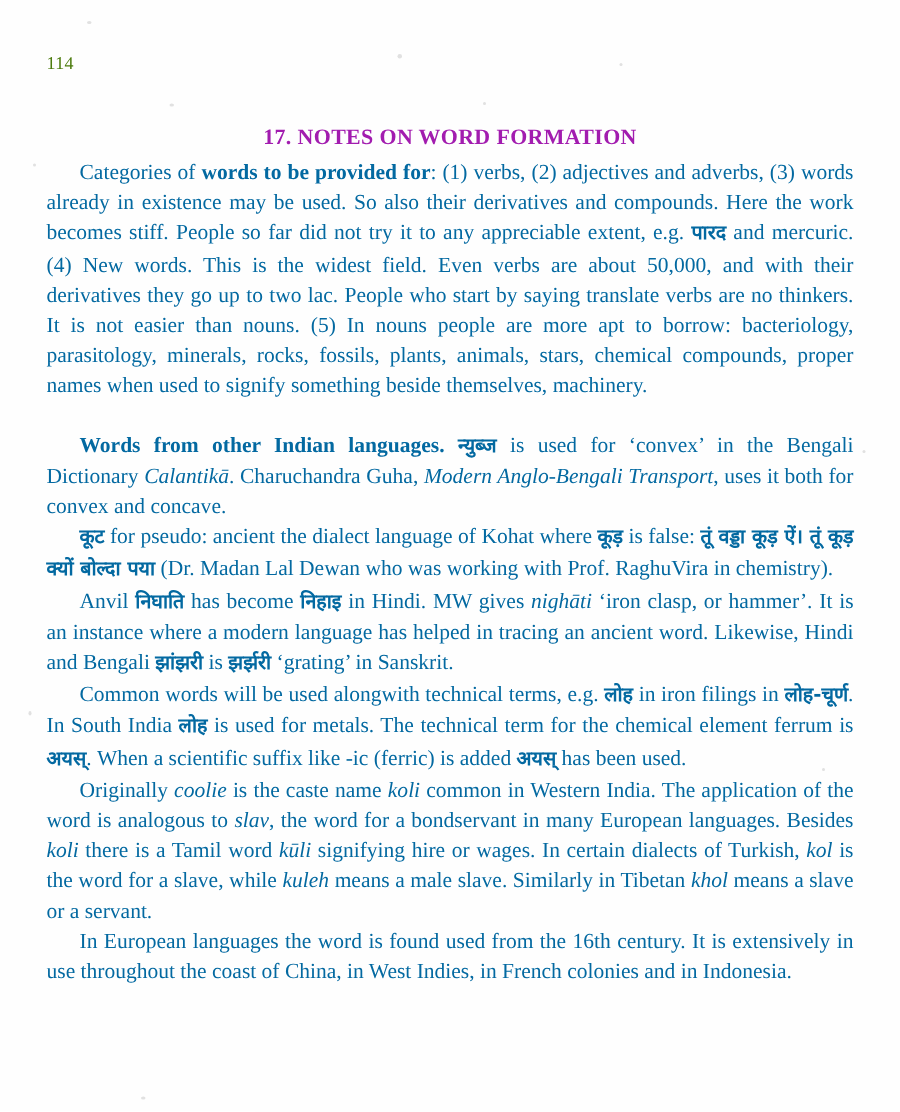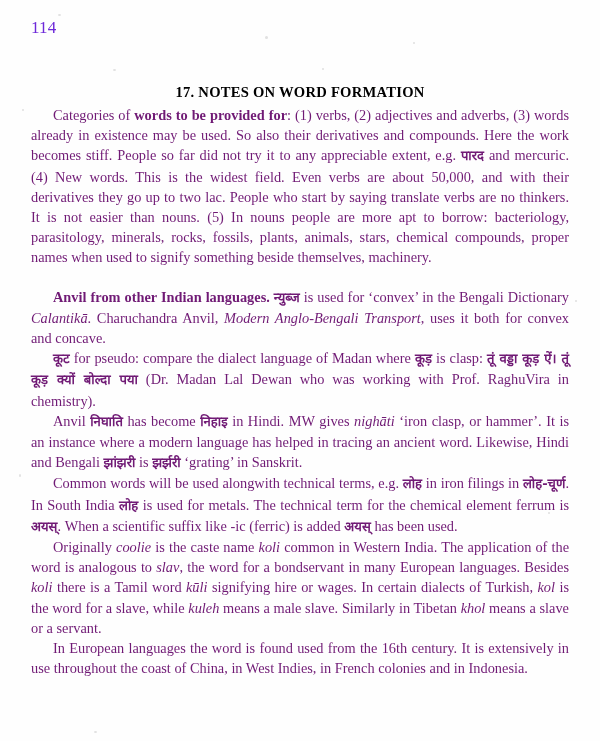--- a/index.html
+++ b/index.html
@@ -19,53 +19,53 @@
 
   .page {
     position: absolute;
     inset: 0;
     background: #fefefe;
   }
 
   .folio {
     position: absolute;
     left: 31px;
-    top: 18px;
-    font-size: 17px;
+    top: 35px;
+    font-size: 12px;
     letter-spacing: 0.2px;
-    color: #6d28d9;
+    color: #4d7c0f;
   }
 
   .chapter-title {
     position: absolute;
     left: 0;
     right: 0;
     top: 74px;
     text-align: center;
     font-size: 14.6px;
     font-weight: bold;
     letter-spacing: 0.25px;
-    color: #000000;
+    color: #a21caf;
   }
 
   .body-col {
     position: absolute;
     left: 31px;
     top: 105px;
     width: 538px;
   }
 
   p.para {
     margin: 0;
     text-align: justify;
     text-justify: inter-word;
     font-size: 14.35px;
     line-height: 20.2px;
     text-indent: 22px;
-    color: #701a75;
+    color: #0369a1;
     hyphens: none;
   }
 
   p.para.gap-small { margin-top: 0; }
   p.para.gap-wide  { margin-top: 19px; }
 
   b, .bold { font-weight: bold; }
   i, .ital { }
 
   .dev {
@@ -101,23 +101,23 @@
   <span class="speckle" style="left:94px;  top:731px; width:3px; height:2px;"></span>
 
   <div class="folio">114</div>
 
   <h1 class="chapter-title">17. NOTES ON WORD FORMATION</h1>
 
   <div class="body-col">
 
     <p class="para"><span>Categories of </span><b>words to be provided for</b><span>: (1) verbs, (2) adjectives and adverbs, (3) words already in existence may be used. So also their derivatives and compounds. Here the work becomes stiff. People so far did not try it to any appreciable extent, e.g. </span><span class="dev">पारद</span><span> and mercuric. (4) New words. This is the widest field. Even verbs are about 50,000, and with their derivatives they go up to two lac. People who start by saying translate verbs are no thinkers. It is not easier than nouns. (5) In nouns people are more apt to borrow: bacteriology, parasitology, minerals, rocks, fossils, plants, animals, stars, chemical compounds, proper names when used to signify something beside themselves, machinery.</span></p>
 
-    <p class="para gap-wide"><b>Anvil from other Indian languages.</b><span> </span><span class="dev">न्युब्ज</span><span> is used for ‘convex’ in the Bengali Dictionary </span><i>Calantikā</i><span>. Charuchandra Anvil, </span><i>Modern Anglo-Bengali Transport</i><span>, uses it both for convex and concave.</span></p>
+    <p class="para gap-wide"><b>Words from other Indian languages.</b><span> </span><span class="dev">न्युब्ज</span><span> is used for ‘convex’ in the Bengali Dictionary </span><i>Calantikā</i><span>. Charuchandra Guha, </span><i>Modern Anglo-Bengali Transport</i><span>, uses it both for convex and concave.</span></p>
 
-    <p class="para gap-small"><span class="dev">कूट</span><span> for pseudo: compare the dialect language of Madan where </span><span class="dev">कूड़</span><span> is clasp: </span><span class="dev">तूं वड्डा कूड़ ऐं। तूं कूड़ क्यों बोल्दा पया</span><span> (Dr. Madan Lal Dewan who was working with Prof. RaghuVira in chemistry).</span></p>
+    <p class="para gap-small"><span class="dev">कूट</span><span> for pseudo: ancient the dialect language of Kohat where </span><span class="dev">कूड़</span><span> is false: </span><span class="dev">तूं वड्डा कूड़ ऐं। तूं कूड़ क्यों बोल्दा पया</span><span> (Dr. Madan Lal Dewan who was working with Prof. RaghuVira in chemistry).</span></p>
 
     <p class="para gap-small"><span>Anvil </span><span class="dev">निघाति</span><span> has become </span><span class="dev">निहाइ</span><span> in Hindi. MW gives </span><i>nighāti</i><span> ‘iron clasp, or hammer’. It is an instance where a modern language has helped in tracing an ancient word. Likewise, Hindi and Bengali </span><span class="dev">झांझरी</span><span> is </span><span class="dev">झर्झरी</span><span> ‘grating’ in Sanskrit.</span></p>
 
     <p class="para gap-small"><span>Common words will be used alongwith technical terms, e.g. </span><span class="dev">लोह</span><span> in iron filings in </span><span class="dev">लोह-चूर्ण</span><span>. In South India </span><span class="dev">लोह</span><span> is used for metals. The technical term for the chemical element ferrum is </span><span class="dev">अयस्</span><span>. When a scientific suffix like -ic (ferric) is added </span><span class="dev">अयस्</span><span> has been used.</span></p>
 
 
     <p class="para gap-small"><span>Originally </span><i>coolie</i><span> is the caste name </span><i>koli</i><span> common in Western India. The application of the word is analogous to </span><i>slav</i><span>, the word for a bondservant in many European languages. Besides </span><i>koli</i><span> there is a Tamil word </span><i>kūli</i><span> signifying hire or wages. In certain dialects of Turkish, </span><i>kol</i><span> is the word for a slave, while </span><i>kuleh</i><span> means a male slave. Similarly in Tibetan </span><i>khol</i><span> means a slave or a servant.</span></p>
 
     <p class="para gap-small">In European languages the word is found used from the 16th century. It is extensively in use throughout the coast of China, in West Indies, in French colonies and in Indonesia.</p>
 

